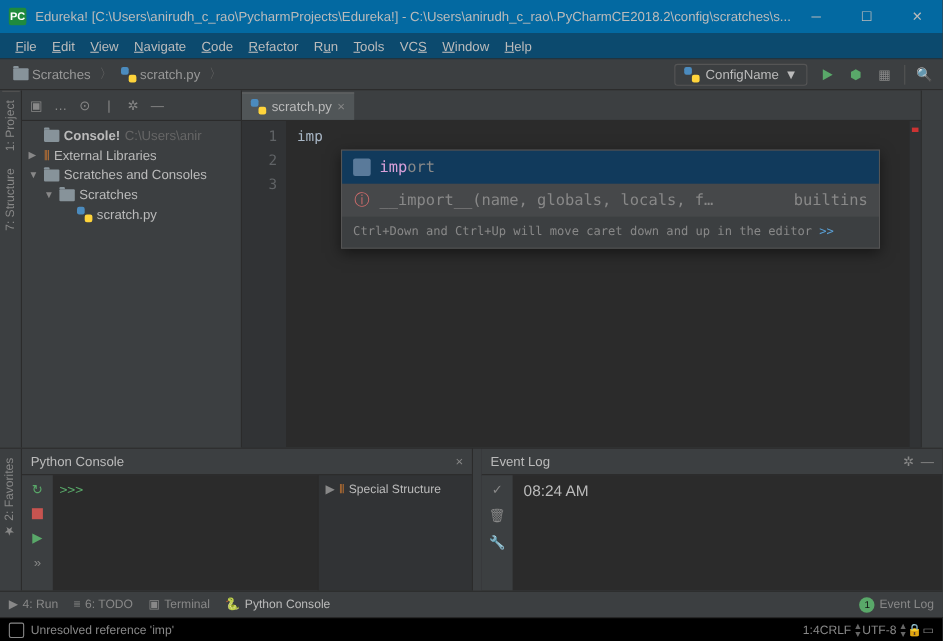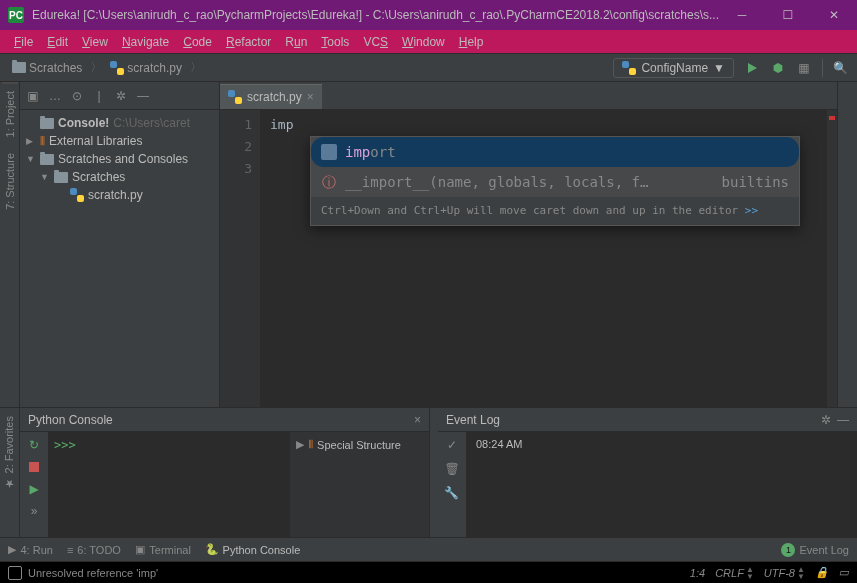--- a/index.html
+++ b/index.html
@@ -1,22 +1,22 @@
 <!DOCTYPE html>
 <html><head>
 <meta charset="utf-8">
 <style>
 * { margin: 0; padding: 0; box-sizing: border-box; }
 body { font-family: "Segoe UI", sans-serif; font-size: 12px; background: #3c3f41; color: #bbbbbb; width: 857px; height: 583px; overflow: hidden; display: flex; flex-direction: column; }
-.titlebar { background: #701a75; height: 30px; display: flex; align-items: center; padding: 0 0 0 8px; }
+.titlebar { background: #0369a1; height: 30px; display: flex; align-items: center; padding: 0 0 0 8px; }
 .titlebar-icon { width: 16px; height: 16px; background: #1f8a3d; color: #fff; font-weight: bold; font-size: 10px; display: flex; align-items: center; justify-content: center; margin-right: 8px; border-radius: 2px; }
 .titlebar-text { flex: 1; color: #bbb; font-size: 12px; white-space: nowrap; overflow: hidden; text-overflow: ellipsis; }
 .titlebar-buttons { display: flex; }
 .titlebar-btn { width: 46px; height: 30px; display: flex; align-items: center; justify-content: center; color: #bbb; }
-.menubar { background: #be185d; height: 24px; display: flex; align-items: center; padding: 0 8px; gap: 2px; border-bottom: 1px solid #2b2b2b; }
+.menubar { background: #0c4a6e; height: 24px; display: flex; align-items: center; padding: 0 8px; gap: 2px; border-bottom: 1px solid #2b2b2b; }
 .menu-item { padding: 2px 6px; color: #bbb; }
 .menu-item u { text-decoration: underline; }
 .toolbar { background: #3c3f41; height: 28px; display: flex; align-items: center; padding: 0 8px; border-bottom: 1px solid #2b2b2b; }
 .breadcrumb { display: flex; align-items: center; gap: 4px; color: #999; }
 .breadcrumb-item { display: flex; align-items: center; gap: 3px; padding: 2px 4px; }
 .folder-icon { width: 14px; height: 11px; background: #87939a; border-radius: 1px; position: relative; }
 .folder-icon::before { content: ''; position: absolute; top: -2px; left: 0; width: 5px; height: 2px; background: #87939a; border-radius: 1px 1px 0 0; }
 .py-icon { width: 14px; height: 14px; position: relative; }
 .py-icon::before, .py-icon::after { content: ''; position: absolute; width: 7px; height: 7px; border-radius: 2px; }
 .py-icon::before { background: #4b8bbe; top: 0; left: 0; }
@@ -50,21 +50,21 @@
 .editor-tabs { height: 28px; display: flex; align-items: flex-end; background: #3c3f41; border-bottom: 1px solid #2b2b2b; }
 .editor-tab { display: flex; align-items: center; gap: 5px; padding: 5px 8px; background: #515658; border-top: 1px solid #666; }
 .editor-tab .close { color: #888; font-size: 12px; }
 .editor-body { flex: 1; display: flex; font-family: "Consolas", monospace; font-size: 13px; position: relative; }
 .gutter { width: 40px; background: #313335; color: #606366; text-align: right; padding: 4px 8px 0 0; line-height: 22px; }
 .code { flex: 1; padding: 4px 0 12px 10px; line-height: 22px; color: #a9b7c6; position: relative; }
 .err-stripe { position: absolute; right: 0; top: 0; width: 10px; height: 100%; background: #313335; }
 .err-mark { position: absolute; right: 2px; top: 6px; width: 6px; height: 4px; background: #cc3333; }
 .completion-popup { position: absolute; left: 50px; top: 26px; width: 490px; background: #46484a; border: 1px solid #555; box-shadow: 0 4px 12px rgba(0,0,0,0.5); z-index: 10; }
 .completion-item { display: flex; align-items: center; padding: 4px 10px; font-family: Consolas, monospace; font-size: 14px; }
-.completion-item.sel { background: #113a5c; border-radius: 13px; }
+.completion-item.sel { background: #113a5c; }
 .ci-icon { width: 16px; height: 16px; margin-right: 8px; display: flex; align-items: center; justify-content: center; }
 .ci-icon.blue { background: #5a7a9a; border-radius: 2px; font-size: 9px; color: #fff; }
 .ci-icon.red { color: #cc6b6b; font-size: 14px; }
 .ci-text { flex: 1; color: #888; }
 .ci-match { color: #d9a0d9; }
 .ci-right { color: #888; }
 .completion-hint { padding: 3px 10px; font-size: 11px; color: #888; background: #3c3f41; }
 .completion-hint .link { color: #5a9fd4; }
 .right-sidebar { width: 20px; background: #3c3f41; border-left: 1px solid #2b2b2b; }
 .bottom-panels { height: 130px; display: flex; border-top: 1px solid #2b2b2b; }
@@ -80,32 +80,32 @@
 .ctool.green { color: #59a869; }
 .ctool.red { background: #c75450; width: 10px; height: 10px; }
 .console-content { flex: 1; padding: 6px; font-family: Consolas, monospace; font-size: 12px; color: #59a869; }
 .vars-panel { width: 140px; background: #313335; border-left: 1px solid #2b2b2b; display: flex; flex-direction: column; }
 .vars-body { padding: 6px; display: flex; align-items: center; gap: 4px; color: #bbb; font-size: 11px; }
 .event-panel { flex: 1; background: #2b2b2b; display: flex; flex-direction: column; }
 .event-body { flex: 1; display: flex; }
 .event-tools { width: 28px; background: #3c3f41; display: flex; flex-direction: column; align-items: center; padding-top: 6px; gap: 10px; }
 .event-content { flex: 1; padding: 6px 10px; }
 .event-date { color: #888; font-size: 11px; }
-.event-line { font-size: 11px; color: #bbb; display: flex; gap: 6px; align-items: center; }
+.event-line { font-size: 14px; color: #bbb; display: flex; gap: 6px; align-items: center; }
 .event-line b { color: #ddd; }
 .event-line .link { color: #5a9fd4; }
 .bottom-toolbar { height: 24px; background: #3c3f41; display: flex; align-items: center; padding: 0 8px; border-top: 1px solid #2b2b2b; gap: 14px; }
 .bt-item { display: flex; align-items: center; gap: 4px; color: #888; font-size: 11px; }
 .bt-item.active { color: #bbb; }
 .bt-spacer { flex: 1; }
 .bt-badge { width: 14px; height: 14px; background: #59a869; color: #111; border-radius: 7px; font-size: 9px; display: flex; align-items: center; justify-content: center; }
 .statusbar { height: 22px; background: #000000; display: flex; align-items: center; padding: 0 8px; border-top: 1px solid #2b2b2b; font-size: 11px; color: #888; }
 .status-icon { width: 14px; height: 14px; margin-right: 6px; border: 1px solid #888; border-radius: 2px; position: relative; }
 .status-spacer { flex: 1; }
-.status-item { margin-left: 10px; display: flex; align-items: center; gap: 2px; font-style: italic; }
+.status-item { display: flex; align-items: center; gap: 2px; }
 .status-arrows { font-size: 8px; line-height: 7px; color: #666; }
 .lock-icon { color: #888; }
 </style>
 </head>
 <body>
 
 <div class="titlebar">
   <div class="titlebar-icon">PC</div>
   <div class="titlebar-text">Edureka! [C:\Users\anirudh_c_rao\PycharmProjects\Edureka!] - C:\Users\anirudh_c_rao\.PyCharmCE2018.2\config\scratches\s...</div>
   <div class="titlebar-buttons">
@@ -172,21 +172,21 @@
       <div class="proj-tool-icon">⊙</div>
       <div class="proj-tool-icon">|</div>
       <div class="proj-tool-icon">✲</div>
       <div class="proj-tool-icon">—</div>
     </div>
     <div class="project-tree">
       <div class="tree-item">
         <span class="tree-arrow"></span>
         <span class="folder-icon"></span>
         <span class="tree-label bold">Console!</span>
-        <span class="tree-path">C:\Users\caret</span>
+        <span class="tree-path">C:\Users\anir</span>
       </div>
       <div class="tree-item">
         <span class="tree-arrow">▶</span>
         <span class="libs-icon">⫴</span>
         <span class="tree-label">External Libraries</span>
       </div>
       <div class="tree-item">
         <span class="tree-arrow">▼</span>
         <span class="folder-icon"></span>
         <span class="tree-label">Scratches and Consoles</span>

